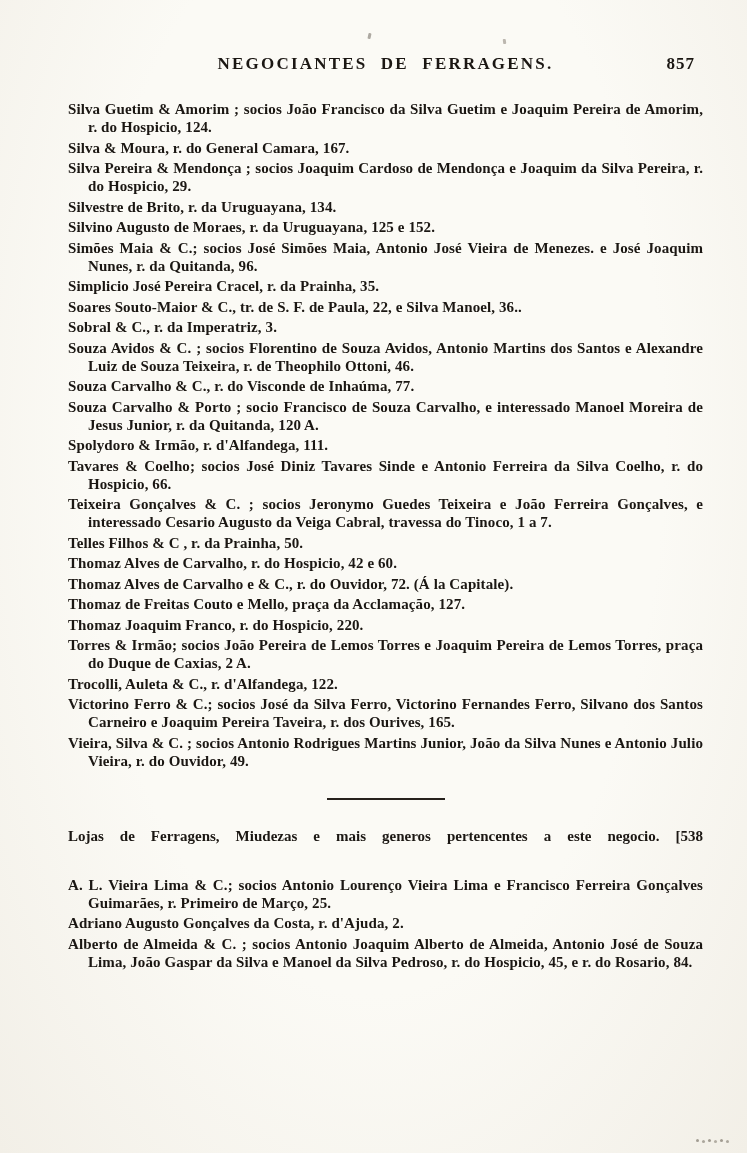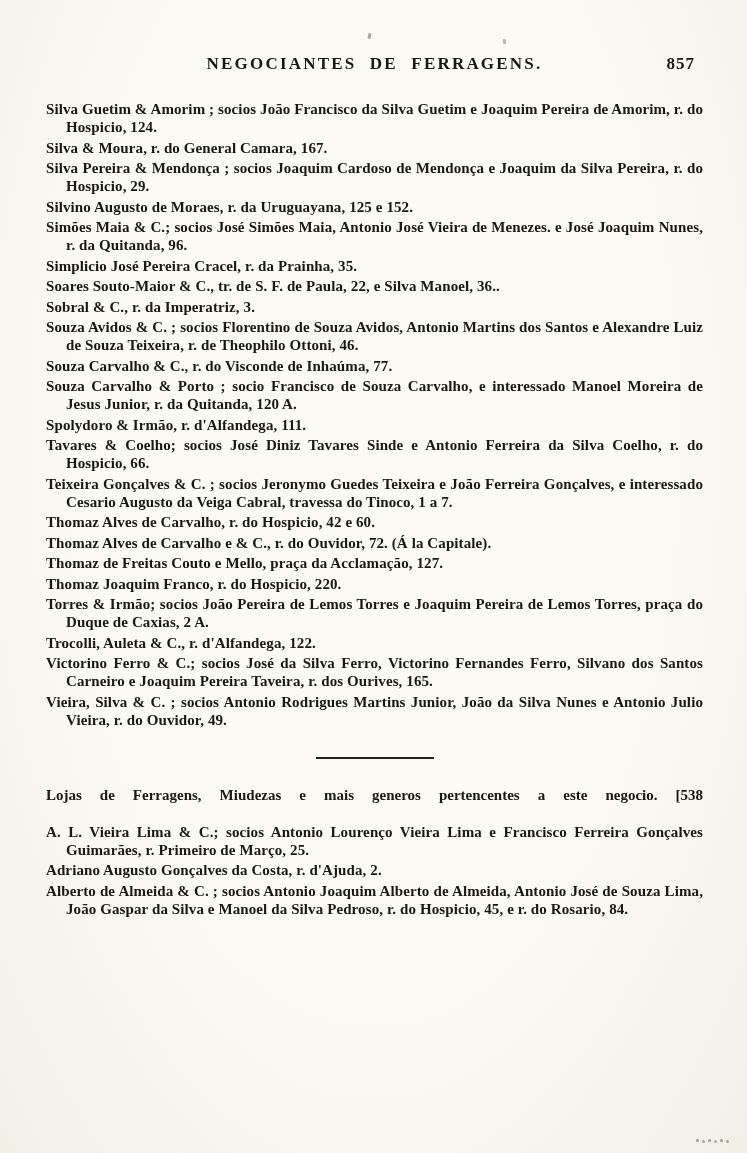--- a/index.html
+++ b/index.html
@@ -9,21 +9,21 @@
     background: #efede6;
     font-family: "Liberation Serif", "DejaVu Serif", serif;
     color: #1b1713;
     overflow: hidden;
   }
   .page {
     position: relative;
     width: 747px;
     height: 1153px;
     box-sizing: border-box;
-    padding: 54px 44px 0 46px;
+    padding: 54px 44px 0 68px;
     background: radial-gradient(ellipse at 50% 38%, #fbfaf5 55%, #f2efe7 100%);
   }
   .page-header {
     position: relative;
     text-align: center;
     font-weight: bold;
     font-size: 17px;
     letter-spacing: 2.2px;
     word-spacing: 7px;
     margin: 0 0 26px 0;
@@ -49,21 +49,21 @@
     letter-spacing: 0.1px;
   }
   .divider {
     width: 118px;
     height: 0;
     border: 0;
     border-top: 2px solid #26211c;
     margin: 28px auto 26px auto;
   }
   .section-heading {
-    margin: 0 0 18px 0;
+    margin: 0 0 30px 0;
     font-size: 15px;
     font-weight: bold;
     line-height: 20px;
     text-align: justify;
     text-align-last: justify;
   }
   .scan-speck {
     position: absolute;
     background: #6e665c;
     border-radius: 1px;
@@ -92,31 +92,33 @@
 
   <header class="page-header">
     <span>NEGOCIANTES DE FERRAGENS.</span>
     <span class="page-number">857</span>
   </header>
 
   <main class="entries">
     <p class="entry">Silva Guetim &amp; Amorim ; socios João Francisco da Silva Guetim e Joaquim Pereira de Amorim, r. do Hospicio, 124.</p>
     <p class="entry">Silva &amp; Moura, r. do General Camara, 167.</p>
     <p class="entry">Silva Pereira &amp; Mendonça ; socios Joaquim Cardoso de Mendonça e Joaquim da Silva Pereira, r. do Hospicio, 29.</p>
+    <p class="entry">Silvestre de Brito, r. da Uruguayana, 134.</p>
     <p class="entry">Silvino Augusto de Moraes, r. da Uruguayana, 125 e 152.</p>
     <p class="entry">Simões Maia &amp; C.; socios José Simões Maia, Antonio José Vieira de Menezes. e José Joaquim Nunes, r. da Quitanda, 96.</p>
     <p class="entry">Simplicio José Pereira Cracel, r. da Prainha, 35.</p>
     <p class="entry">Soares Souto-Maior &amp; C., tr. de S. F. de Paula, 22, e Silva Manoel, 36..</p>
     <p class="entry">Sobral &amp; C., r. da Imperatriz, 3.</p>
     <p class="entry">Souza Avidos &amp; C. ; socios Florentino de Souza Avidos, Antonio Martins dos Santos e Alexandre Luiz de Souza Teixeira, r. de Theophilo Ottoni, 46.</p>
     <p class="entry">Souza Carvalho &amp; C., r. do Visconde de Inhaúma, 77.</p>
     <p class="entry">Souza Carvalho &amp; Porto ; socio Francisco de Souza Carvalho, e interessado Manoel Moreira de Jesus Junior, r. da Quitanda, 120 A.</p>
     <p class="entry">Spolydoro &amp; Irmão, r. d'Alfandega, 111.</p>
     <p class="entry">Tavares &amp; Coelho; socios José Diniz Tavares Sinde e Antonio Ferreira da Silva Coelho, r. do Hospicio, 66.</p>
     <p class="entry">Teixeira Gonçalves &amp; C. ; socios Jeronymo Guedes Teixeira e João Ferreira Gonçalves, e interessado Cesario Augusto da Veiga Cabral, travessa do Tinoco, 1 a 7.</p>
+    <p class="entry">Telles Filhos &amp; C , r. da Prainha, 50.</p>
     <p class="entry">Thomaz Alves de Carvalho, r. do Hospicio, 42 e 60.</p>
     <p class="entry">Thomaz Alves de Carvalho e &amp; C., r. do Ouvidor, 72. (Á la Capitale).</p>
     <p class="entry">Thomaz de Freitas Couto e Mello, praça da Acclamação, 127.</p>
     <p class="entry">Thomaz Joaquim Franco, r. do Hospicio, 220.</p>
     <p class="entry">Torres &amp; Irmão; socios João Pereira de Lemos Torres e Joaquim Pereira de Lemos Torres, praça do Duque de Caxias, 2 A.</p>
     <p class="entry">Trocolli, Auleta &amp; C., r. d'Alfandega, 122.</p>
     <p class="entry">Victorino Ferro &amp; C.; socios José da Silva Ferro, Victorino Fernandes Ferro, Silvano dos Santos Carneiro e Joaquim Pereira Taveira, r. dos Ourives, 165.</p>
     <p class="entry">Vieira, Silva &amp; C. ; socios Antonio Rodrigues Martins Junior, João da Silva Nunes e Antonio Julio Vieira, r. do Ouvidor, 49.</p>
   </main>
 

